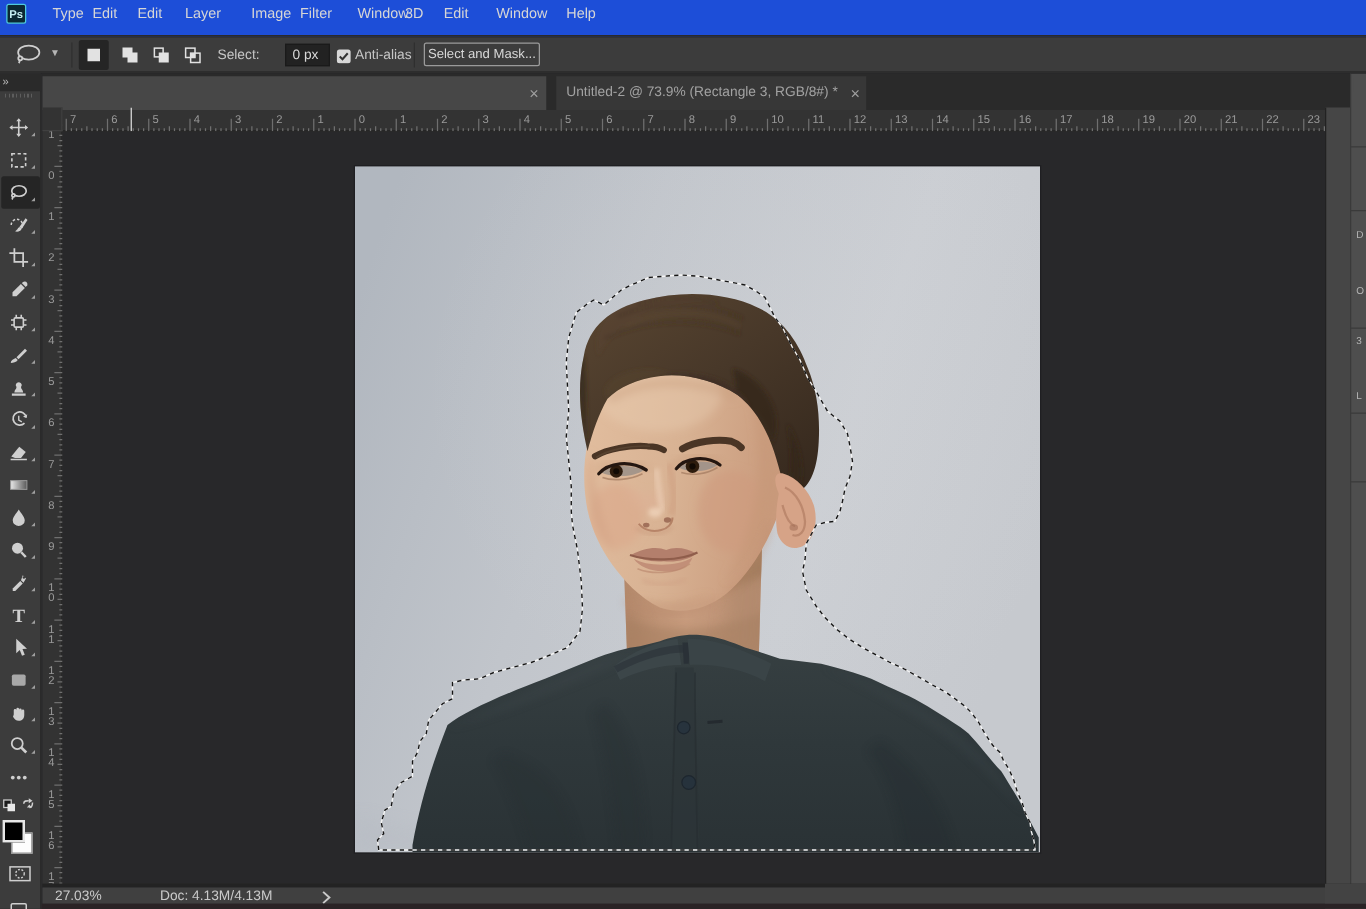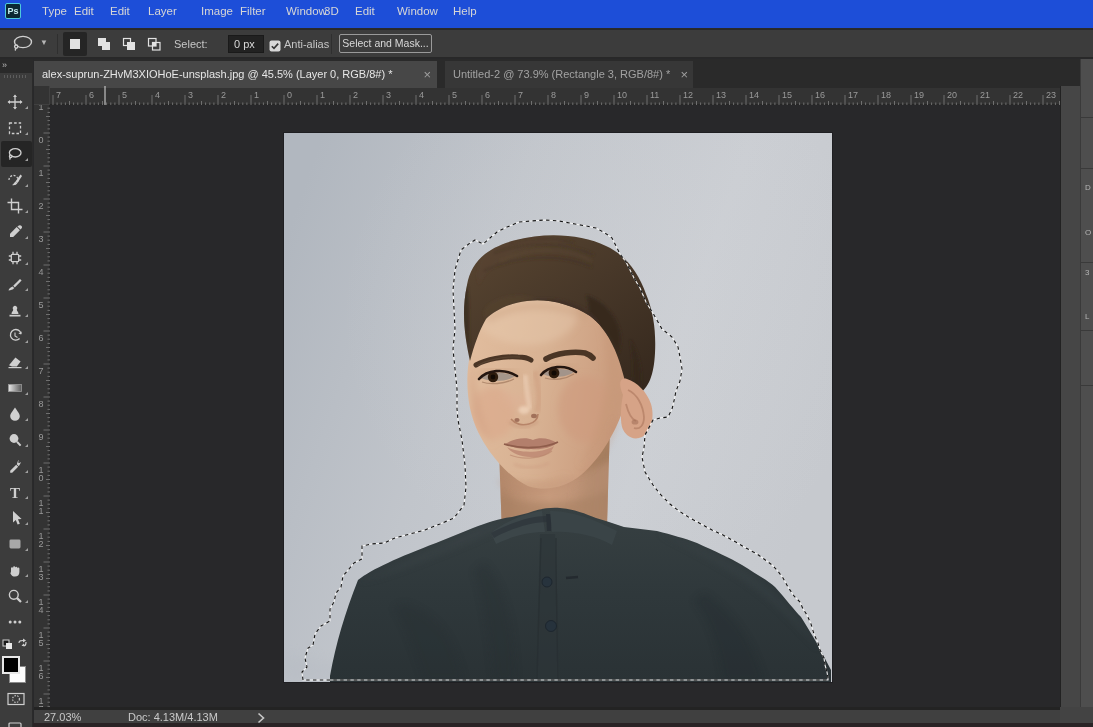--- a/index.html
+++ b/index.html
@@ -94,21 +94,20 @@
     <div class="oinput">0 px</div>
     <div class="ocheck"><svg width="12" height="12" viewBox="0 0 12 12">
         <rect x="0.5" y="0.5" width="11" height="11" rx="2" fill="#d8d8d8"></rect>
         <path d="M2.8 6.2 L5 8.4 L9.2 3.6" stroke="#333" stroke-width="1.6" fill="none"></path>
       </svg></div>
     <span class="olab" style="left:284px">Anti-alias</span>
     <div class="obtn">Select and Mask...</div>
   </div>
 <div class="tabrow">
     <div class="tab active">
-      <span class="tabtext">alex-suprun-ZHvM3XIOHoE-unsplash.jpg @ 45.5% (Layer 0, RGB/8#) *</span>
       <span class="tabx">×</span>
     </div>
     <div class="tab inactive">
       <span class="tabtext">Untitled-2 @ 73.9% (Rectangle 3, RGB/8#) *</span>
       <span class="tabx">×</span>
     </div>
   </div>
 <div class="toolcol"></div>
 <div class="toolhead">»</div>
 <div class="toolgrip"></div>

